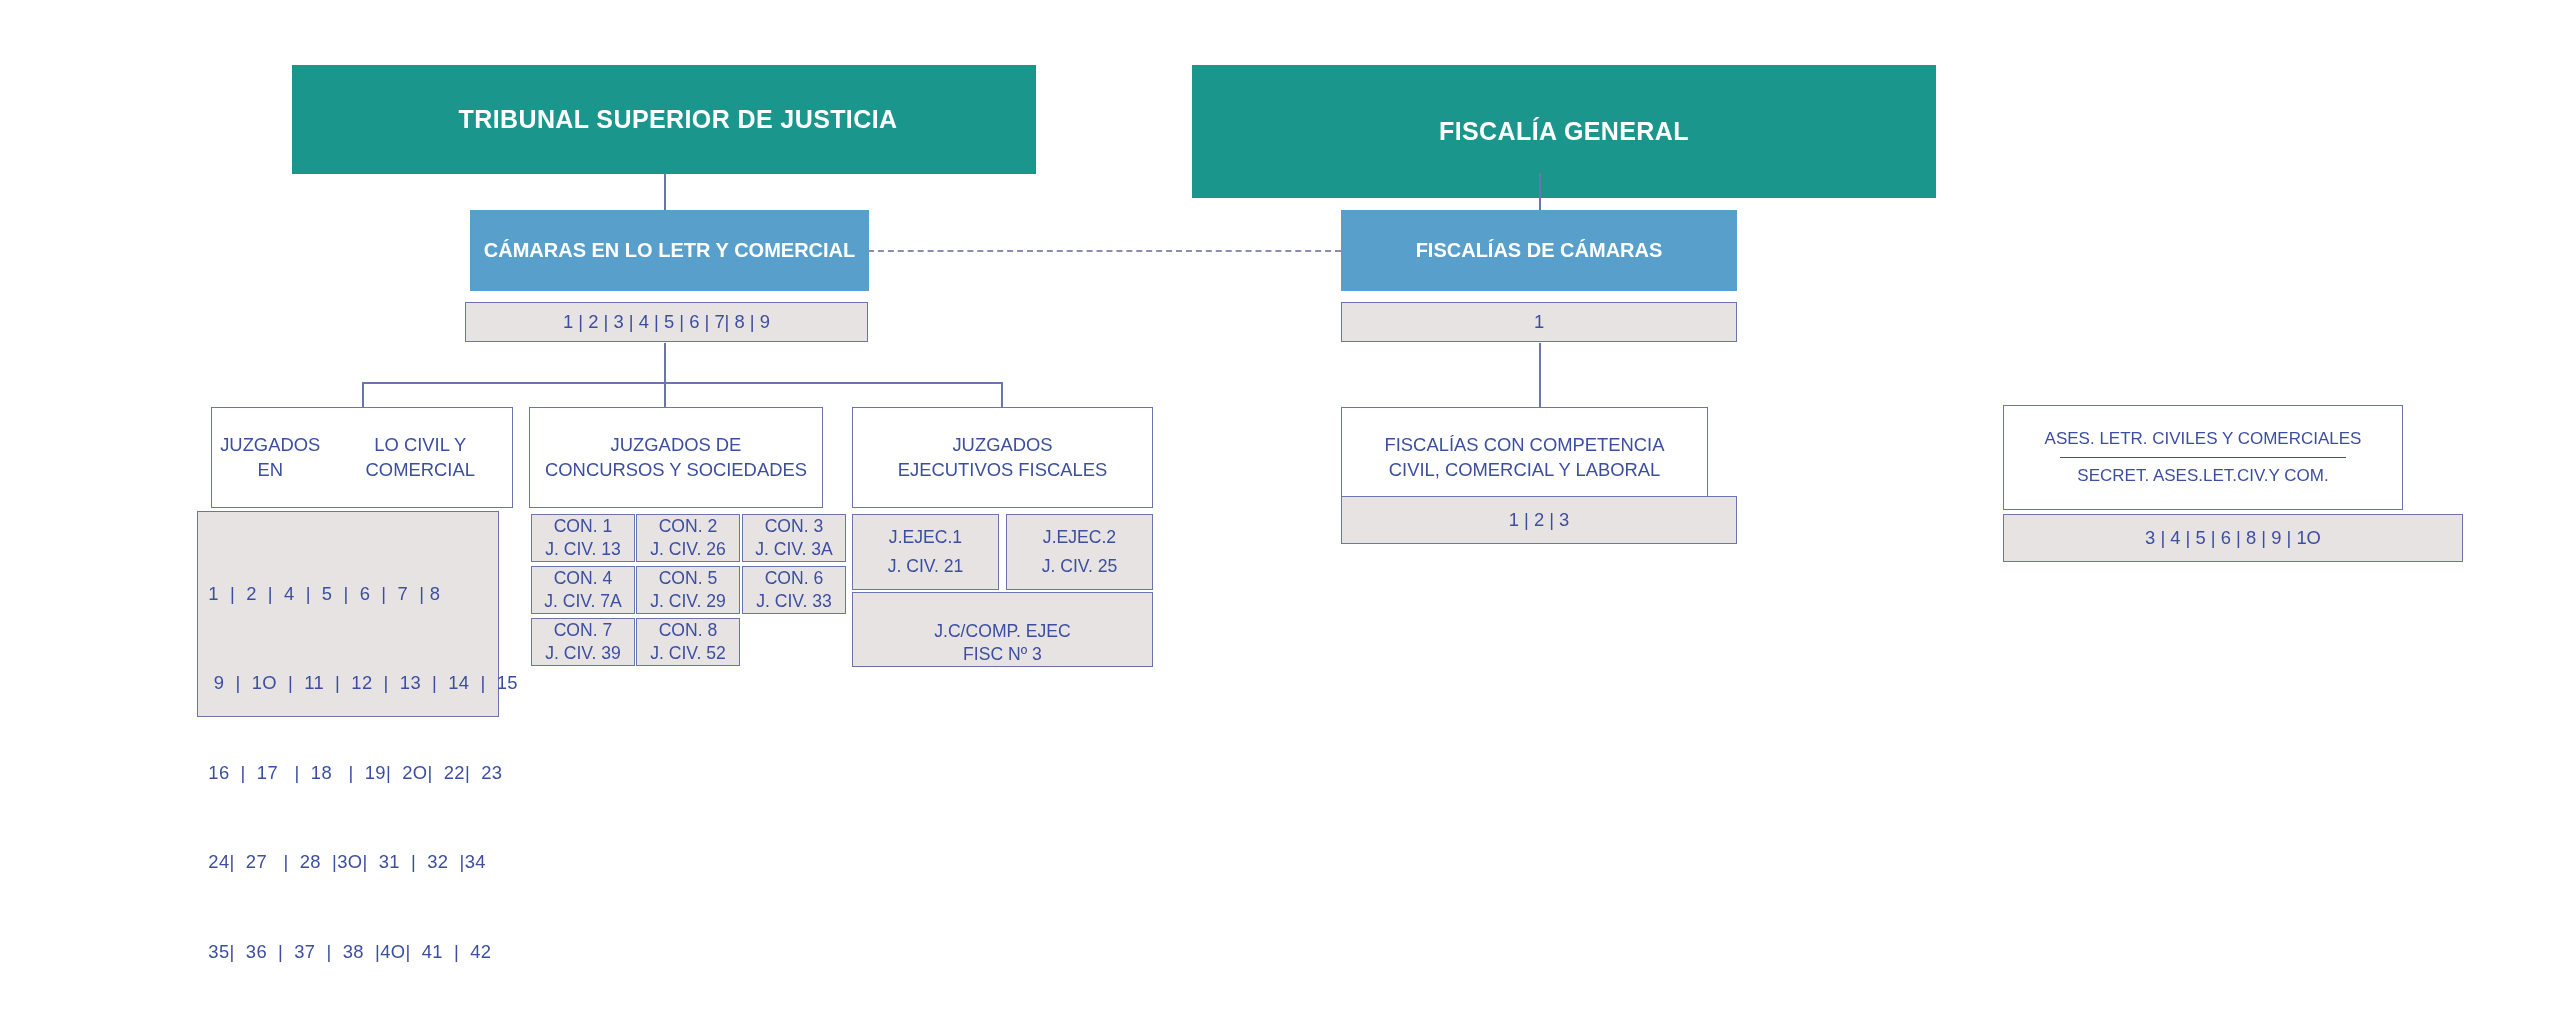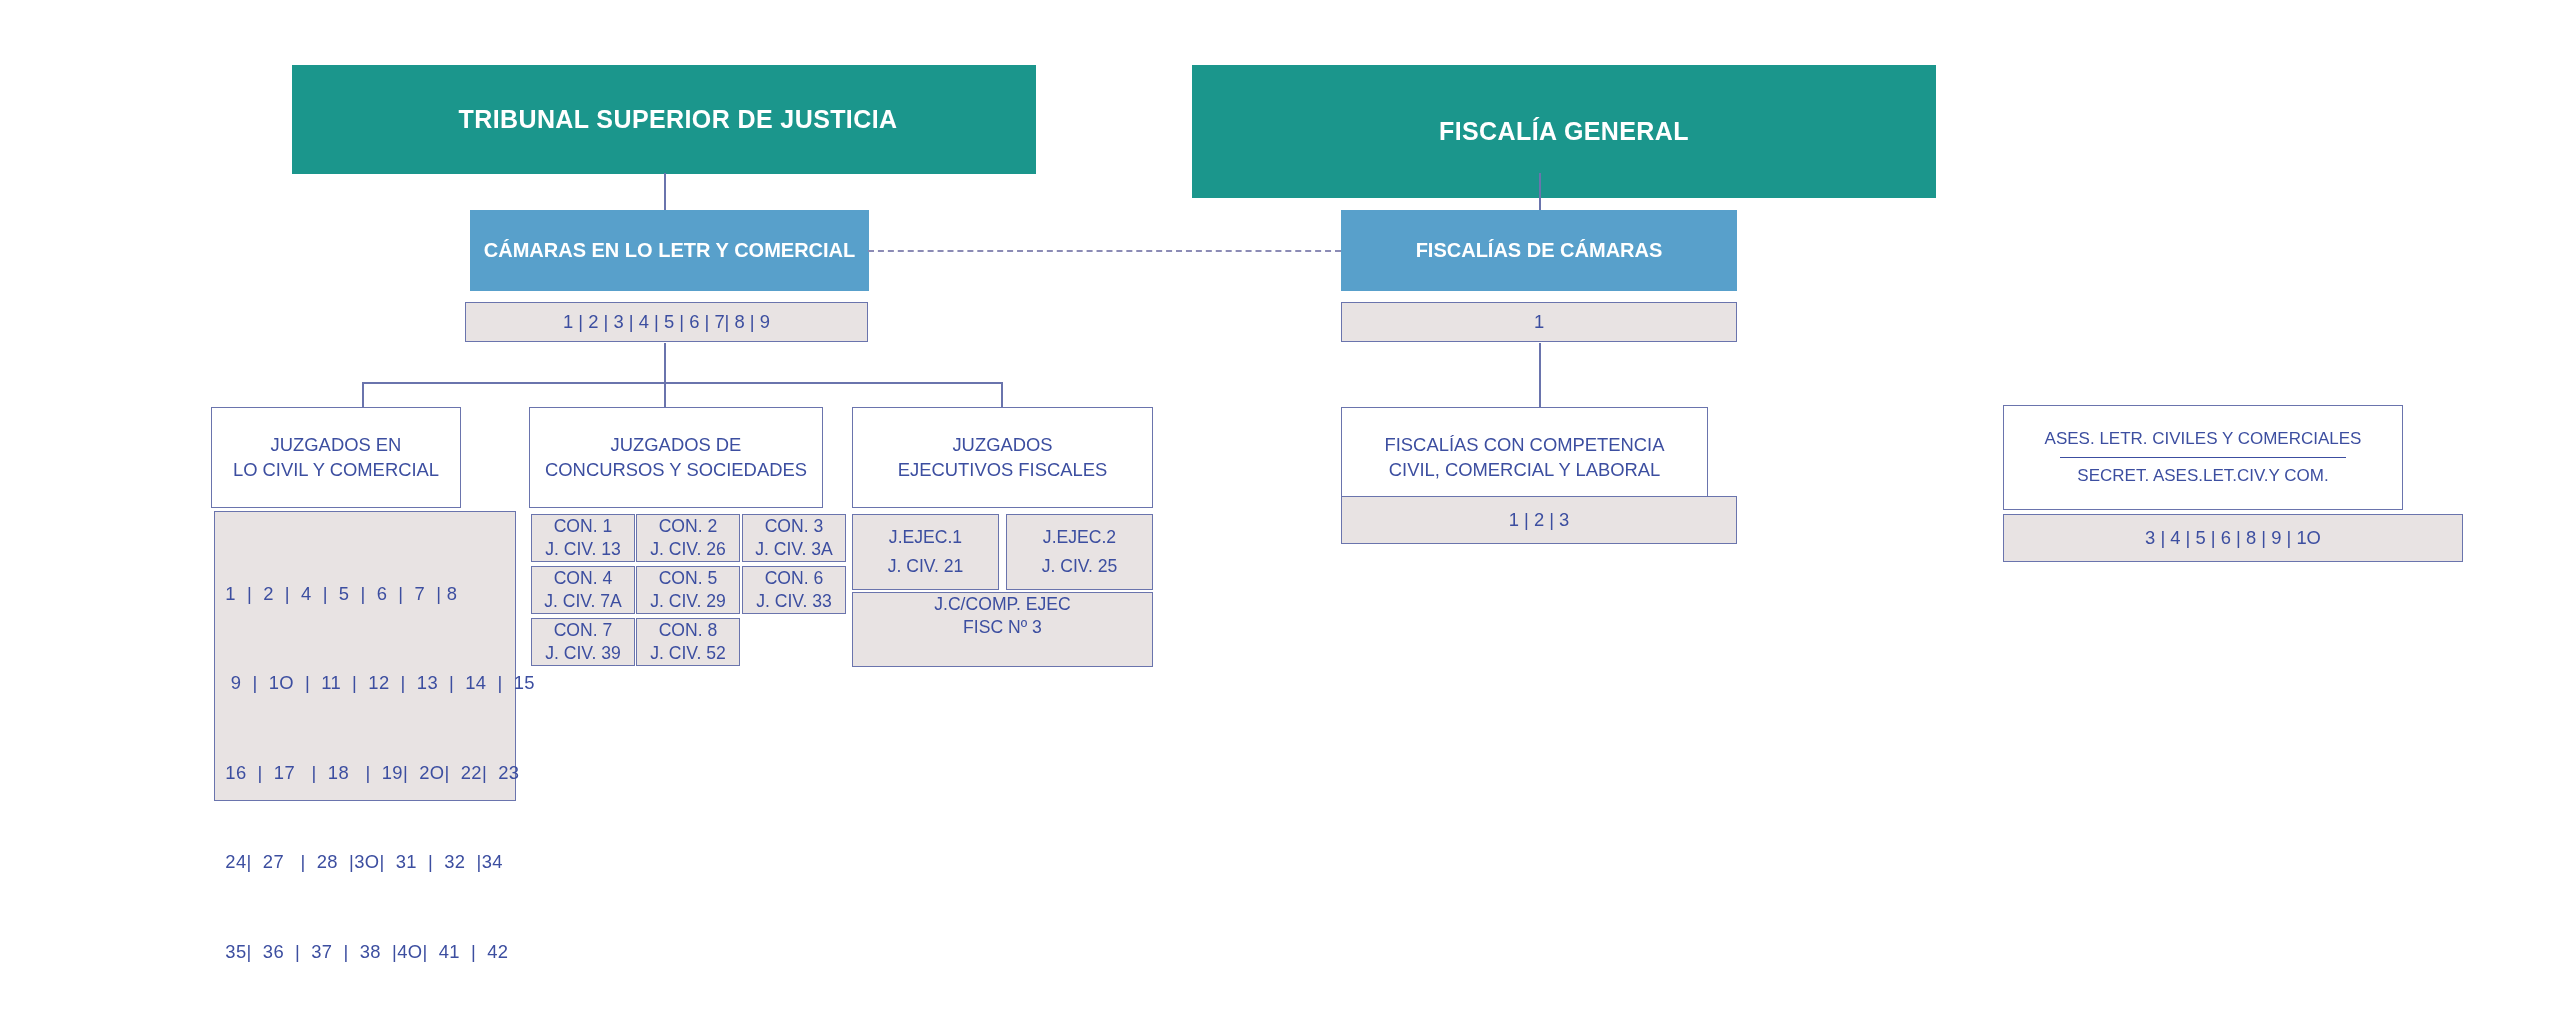--- a/index.html
+++ b/index.html
@@ -51,21 +51,21 @@
     color:#3c4ea0;font-size:18.4px;line-height:1.62;
     padding:7.3px 7.3px 7.3px 10.3px;box-sizing:border-box;
     white-space:pre;
   }
   .numgrid div{letter-spacing:0.4px;}
 
   
   .cell{
     background:#e8e3e3;border:1.5px solid #6a74ad;
     color:#3c4ea0;font-size:17.6px;line-height:1.3;
-    display:flex;flex-direction:column;align-items:center;justify-content:flex-start;
+    display:flex;flex-direction:column;align-items:center;justify-content:flex-end;
     text-align:center;box-sizing:border-box;
   }
   .cell.spaced{justify-content:space-around;padding:7.3px 0;}
 
   
   .asesbox{
     background:#ffffff;border:1.5px solid #6a74ad;
     display:flex;flex-direction:column;align-items:center;justify-content:center;
     color:#3c4ea0;font-size:17px;box-sizing:border-box;padding:5.9px 10.3px;
   }
@@ -96,26 +96,26 @@
   <div class="abs grey" style="left:465px;top:302px;width:403px;height:40px;">
     <span>1  |  2   |  3   |  4   |  5   |  6   | 7|  8  |  9</span>
   </div>
 
   <div class="vline" style="left:664px;top:343px;width:1.5px;height:40px;"></div>
   <div class="hline" style="left:362px;top:382px;width:640px;height:1.5px;"></div>
   <div class="vline" style="left:362px;top:382px;width:1.5px;height:25px;"></div>
   <div class="vline" style="left:664px;top:382px;width:1.5px;height:25px;"></div>
   <div class="vline" style="left:1001px;top:382px;width:1.5px;height:25px;"></div>
 
-  <div class="abs wbox" style="left:211px;top:407px;width:250px;height:101px;flex-direction:column;">
+  <div class="abs wbox" style="left:211px;top:407px;width:302px;height:101px;flex-direction:row;">
     <span>JUZGADOS EN</span>
     <span>LO CIVIL Y COMERCIAL</span>
   </div>
 
-  <div class="abs numgrid" style="left:214px;top:511px;width:302px;height:290px;">
+  <div class="abs numgrid" style="left:197px;top:511px;width:302px;height:206px;">
     <div>1  |  2  |  4  |  5  |  6  |  7  | 8</div>
     <div> 9  |  1O  |  11  |  12  |  13  |  14  |  15</div>
     <div>16  |  17   |  18   |  19|  2O|  22|  23</div>
     <div>24|  27   |  28  |3O|  31  |  32  |34</div>
     <div>35|  36  |  37  |  38  |4O|  41  |  42</div>
     <div>43|  44  |  45  |  46  |47  |  48  |  49</div>
     
   </div>
 
   <div class="abs wbox" style="left:529px;top:407px;width:294px;height:101px;flex-direction:column;">

